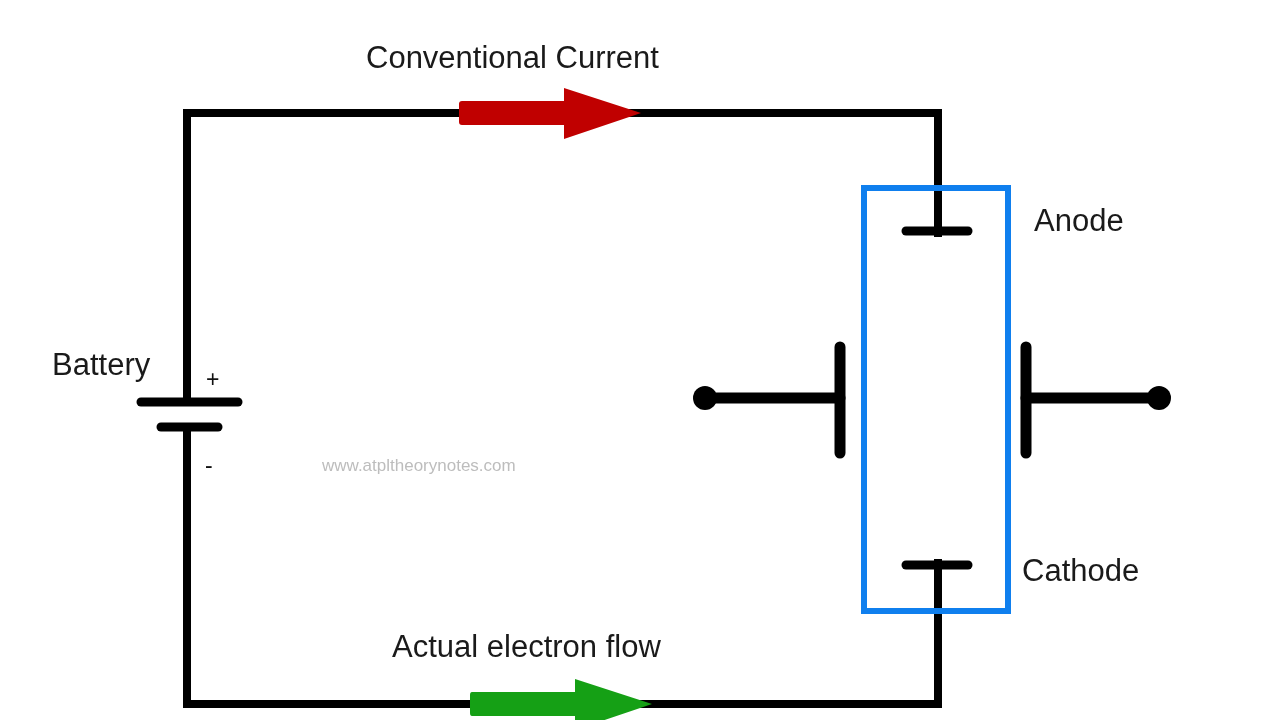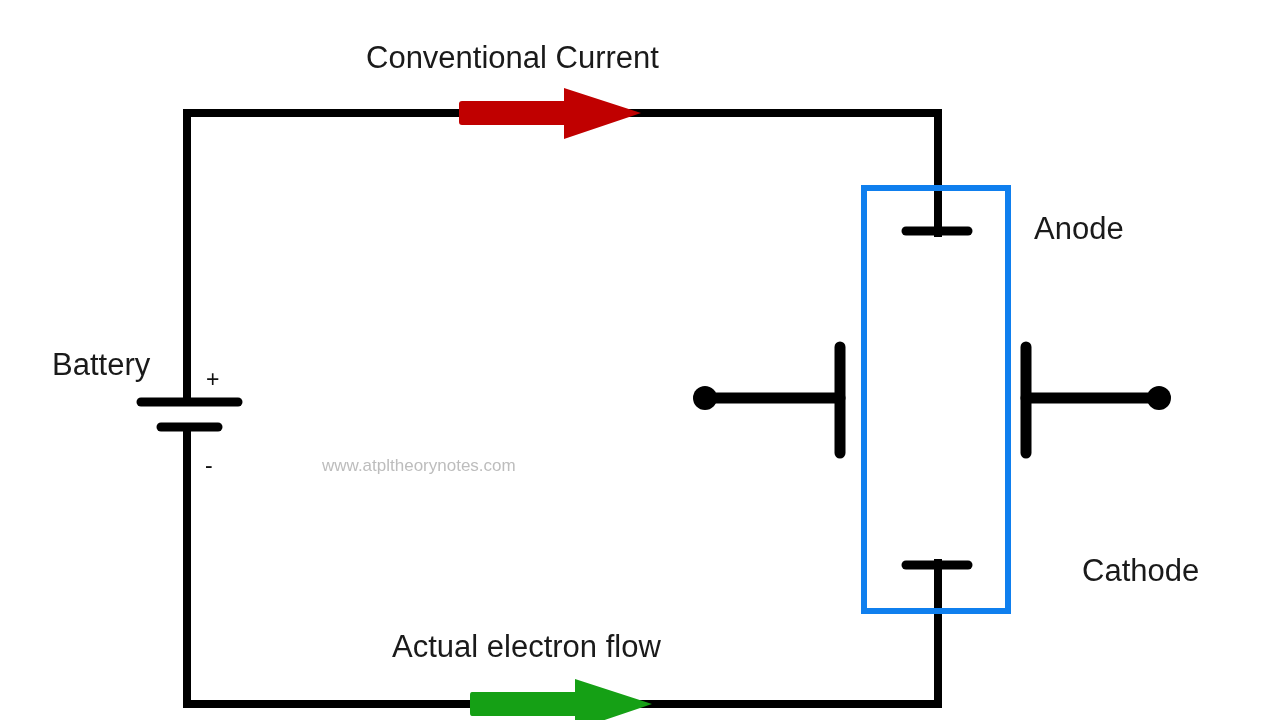--- a/index.html
+++ b/index.html
@@ -48,22 +48,22 @@
     position: absolute;
     color: #bdbdbd;
     font-family: "Liberation Sans", sans-serif;
     font-size: 17px;
     line-height: 1;
     white-space: nowrap;
   }
   #label-conventional-current { left: 366px; top: 15px; }
   #label-actual-electron-flow { left: 392px; top: 604px; }
   #label-battery            { left: 52px;  top: 322px; text-align: center; }
-  #label-anode              { left: 1034px; top: 186px; text-align: right; }
-  #label-cathode            { left: 1082px; top: 528px; text-align: right; }
+  #label-anode              { left: 1034px; top: 178px; text-align: right; }
+  #label-cathode            { left: 1022px; top: 528px; text-align: right; }
   #label-plus               { left: 206px; top: 341px; }
   #label-minus              { left: 205px; top: 427px; }
   #label-watermark          { left: 322px; top: 430px; }
 </style>
 </head>
 <body>
 
 <div id="stage">
 
   <svg id="diagram-svg" viewBox="0 0 1280 720" xmlns="http://www.w3.org/2000/svg">

